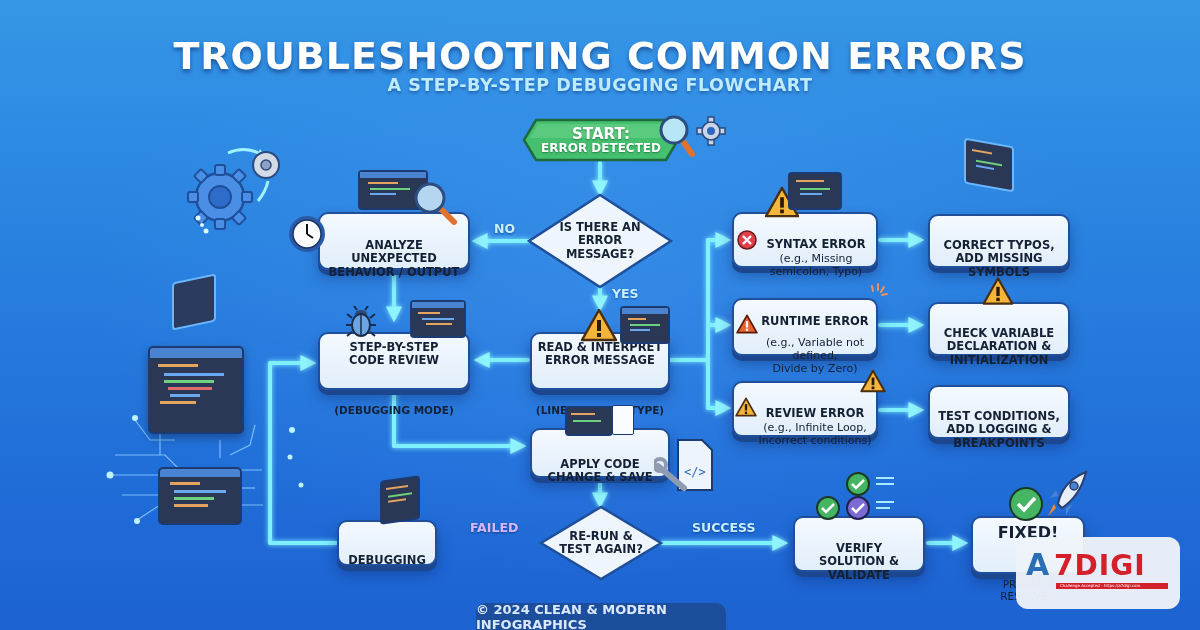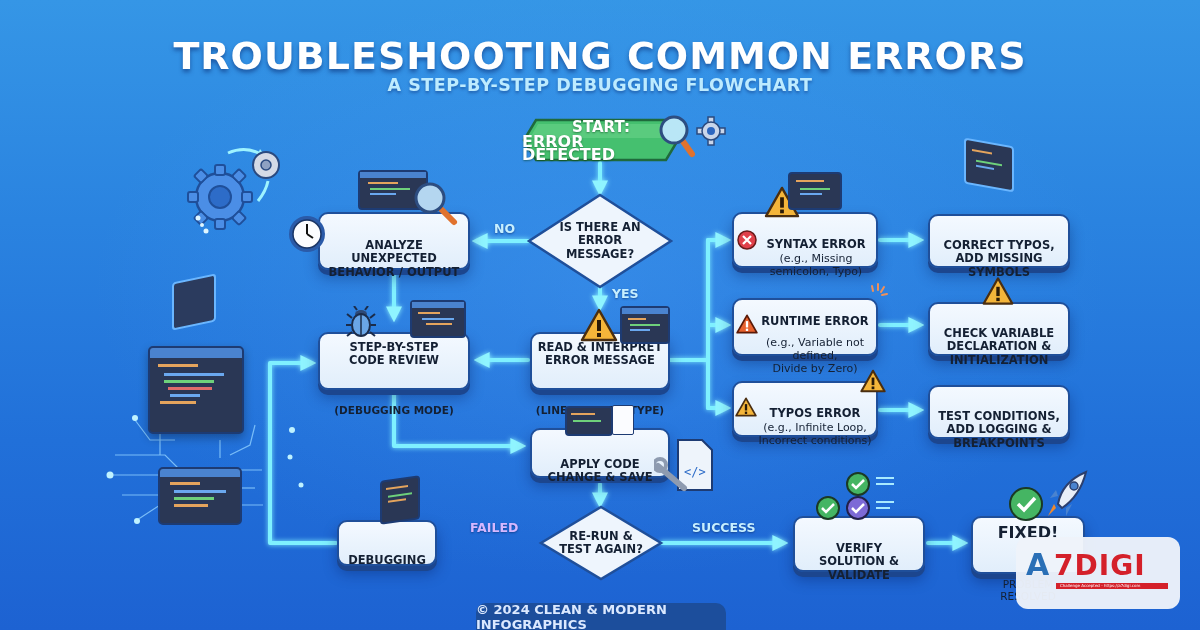--- a/index.html
+++ b/index.html
@@ -53,21 +53,21 @@
   .label.fail { color: #d6b8ff; }
   .start {
     position: absolute; left: 522px; top: 118px; width: 158px; height: 44px;
   }
   .start-text {
     position: absolute; inset: 0; display: flex; flex-direction: column;
     align-items: center; justify-content: center; color: #fff; font-weight: bold;
     text-shadow: 0 1px 2px rgba(0,60,20,0.5);
   }
   .start-text .t1 { font-size: 15px; line-height: 16px; }
-  .start-text .t2 { font-size: 16px; line-height: 13px; }
+  .start-text .t2 { font-size: 12px; line-height: 13px; }
   .footer {
     position: absolute; left: 476px; top: 603px; width: 250px; height: 27px;
     background: #1c4e9c; border-radius: 10px 10px 0 0;
     color: #dbe9ff; font-weight: bold; font-size: 13px;
     display: flex; align-items: center; justify-content: center;
   }
   .watermark {
     position: absolute; left: 1016px; top: 537px; width: 164px; height: 72px;
     background: rgba(238,242,250,0.96); border-radius: 12px;
   }
@@ -342,21 +342,21 @@
 <svg class="icon" style="left:866px;top:282px" width="24" height="20" viewBox="0 0 24 20">
   <g stroke="#f0905a" stroke-width="2" stroke-linecap="round">
     <line x1="6" y1="4" x2="7" y2="9"></line>
       <line x1="12" y1="2" x2="12" y2="8"></line>
       <line x1="18" y1="5" x2="15" y2="10"></line>
       <line x1="21" y1="12" x2="16" y2="13"></line>
   </g>
 </svg>
 
 <div class="box" style="left:732px;top:381px;width:146px;height:56px;padding-left:20px;">
-  <div class="main">TYPOS ERROR</div>
+  <div class="main">REVIEW ERROR</div>
   <div class="sub">(e.g., Infinite Loop,
 Incorrect conditions)</div>
 </div>
 <svg class="icon" style="left:735px;top:397px" width="22" height="20" viewBox="0 0 38 34">
   <path d="M19 2 L36 32 L2 32 Z" fill="#f4b53a" stroke="#4a2e10" stroke-width="3" stroke-linejoin="round"></path>
   <rect x="17" y="12" width="4" height="11" fill="#2a1a08"></rect>
     <rect x="17" y="25" width="4" height="4" fill="#2a1a08"></rect>
 </svg>
 <svg class="icon" style="left:860px;top:369px" width="26" height="24" viewBox="0 0 38 34">
   <path d="M19 2 L36 32 L2 32 Z" fill="#f4b53a" stroke="#4a2e10" stroke-width="3" stroke-linejoin="round"></path>

